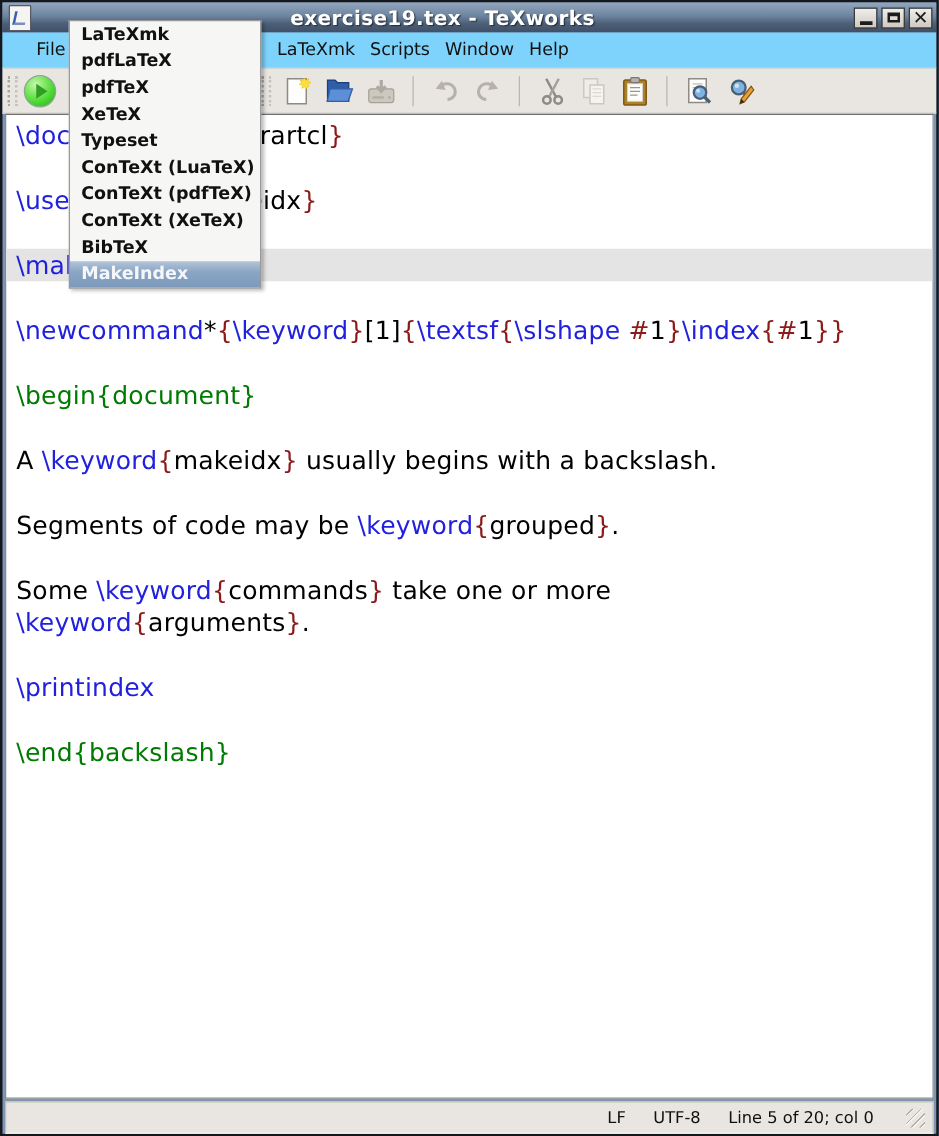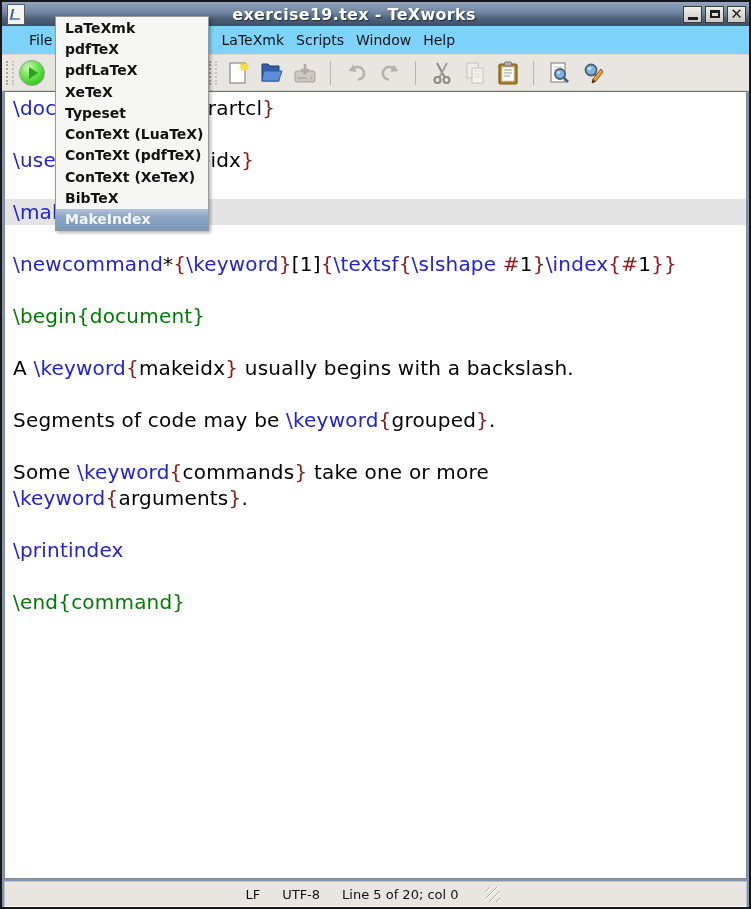--- a/index.html
+++ b/index.html
@@ -28,21 +28,21 @@
   .tb-btn{width:27px;height:27px;display:flex;align-items:center;justify-content:center;}
   .tb-sep{width:1px;height:24px;background:#bab6ae;margin:0 6px;}
   .play-ball{width:26px;height:26px;border-radius:50%;background:radial-gradient(circle at 35% 28%,#c9f7b4 0%,#84ea67 30%,#46d42e 65%,#2aa718 100%);border:1px solid #8aa88a;box-sizing:border-box;display:flex;align-items:center;justify-content:center;}
   .play-tri{width:0;height:0;border-left:9px solid #2f9e22;border-top:6px solid transparent;border-bottom:6px solid transparent;margin-left:3px;}
   
   .editor{flex:1;margin:0 2px;background:#fff;border:1px solid #8a8a8a;border-top-color:#6f6f6f;overflow:hidden;position:relative;padding-top:3px;}
   .ed-line{height:26px;line-height:26px;padding-left:8px;font-size:20px;letter-spacing:.2px;white-space:pre;}
   .ed-line.current{background:var(--cur-line);}
   .cmd{color:var(--cmd);} .brc{color:var(--brc);} .env{color:var(--env);text-align:center;} .txt{color:var(--txt);}
   
-  .statusbar{height:24px;margin:2px 2px 0 2px;background:#e9e6e2;border:1px solid #c4c0b8;border-bottom-color:#f5f3ef;display:flex;align-items:center;justify-content:center;font-size:13px;color:#111;gap:22px;padding-right:6px;flex:0 0 auto;}
+  .statusbar{height:24px;margin:2px 2px 0 2px;background:#e9e6e2;border:1px solid #c4c0b8;border-bottom-color:#f5f3ef;display:flex;align-items:center;justify-content:flex-end;font-size:13px;color:#111;gap:22px;padding-right:6px;flex:0 0 auto;}
   .grip{width:15px;height:15px;margin-left:4px;background:repeating-linear-gradient(135deg,transparent 0 3px,#b3afa7 3px 4px,#f6f4f0 4px 5px);}
   
   .dropdown{position:absolute;left:53px;top:14px;width:152px;background:#f6f6f4;border:1px solid #99999b;box-shadow:2px 2px 3px rgba(0,0,0,.28);z-index:20;font-weight:bold;}
   .dd-item{height:21.3px;display:flex;align-items:center;padding-left:9px;font-size:14px;color:#111;}
   .dd-item.selected{background:linear-gradient(180deg,#b3c4d8 0%,#8ba6c4 40%,#7c99bb 100%);color:#f4f6fa;}
   svg{display:block;}
 </style>
 </head>
 <body>
 
@@ -176,34 +176,34 @@
       <div class="ed-line"></div>
       <div class="ed-line"><span class="txt">A </span><span class="cmd">\keyword</span><span class="brc">{</span><span class="txt">makeidx</span><span class="brc">}</span><span class="txt"> usually begins with a backslash.</span></div>
       <div class="ed-line"></div>
       <div class="ed-line"><span class="txt">Segments of code may be </span><span class="cmd">\keyword</span><span class="brc">{</span><span class="txt">grouped</span><span class="brc">}</span><span class="txt">.</span></div>
       <div class="ed-line"></div>
       <div class="ed-line"><span class="txt">Some </span><span class="cmd">\keyword</span><span class="brc">{</span><span class="txt">commands</span><span class="brc">}</span><span class="txt"> take one or more</span></div>
       <div class="ed-line"><span class="cmd">\keyword</span><span class="brc">{</span><span class="txt">arguments</span><span class="brc">}</span><span class="txt">.</span></div>
       <div class="ed-line"></div>
       <div class="ed-line"><span class="cmd">\printindex</span></div>
       <div class="ed-line"></div>
-      <div class="ed-line"><span class="env">\end{command}</span></div>
+      <div class="ed-line"><span class="env">\end{backslash}</span></div>
     </div>
 
   <div class="statusbar">
     <span>LF</span>
     <span>UTF-8</span>
     <span>Line 5 of 20; col 0</span>
     <div class="grip"></div>
   </div>
 
   <div class="dropdown" id="dropdown">
       <div class="dd-item">LaTeXmk</div>
+      <div class="dd-item">pdfLaTeX</div>
       <div class="dd-item">pdfTeX</div>
-      <div class="dd-item">pdfLaTeX</div>
       <div class="dd-item">XeTeX</div>
       <div class="dd-item">Typeset</div>
       <div class="dd-item">ConTeXt (LuaTeX)</div>
       <div class="dd-item">ConTeXt (pdfTeX)</div>
       <div class="dd-item">ConTeXt (XeTeX)</div>
       <div class="dd-item">BibTeX</div>
       <div class="dd-item selected">MakeIndex</div>
     </div>
 
 </div>

